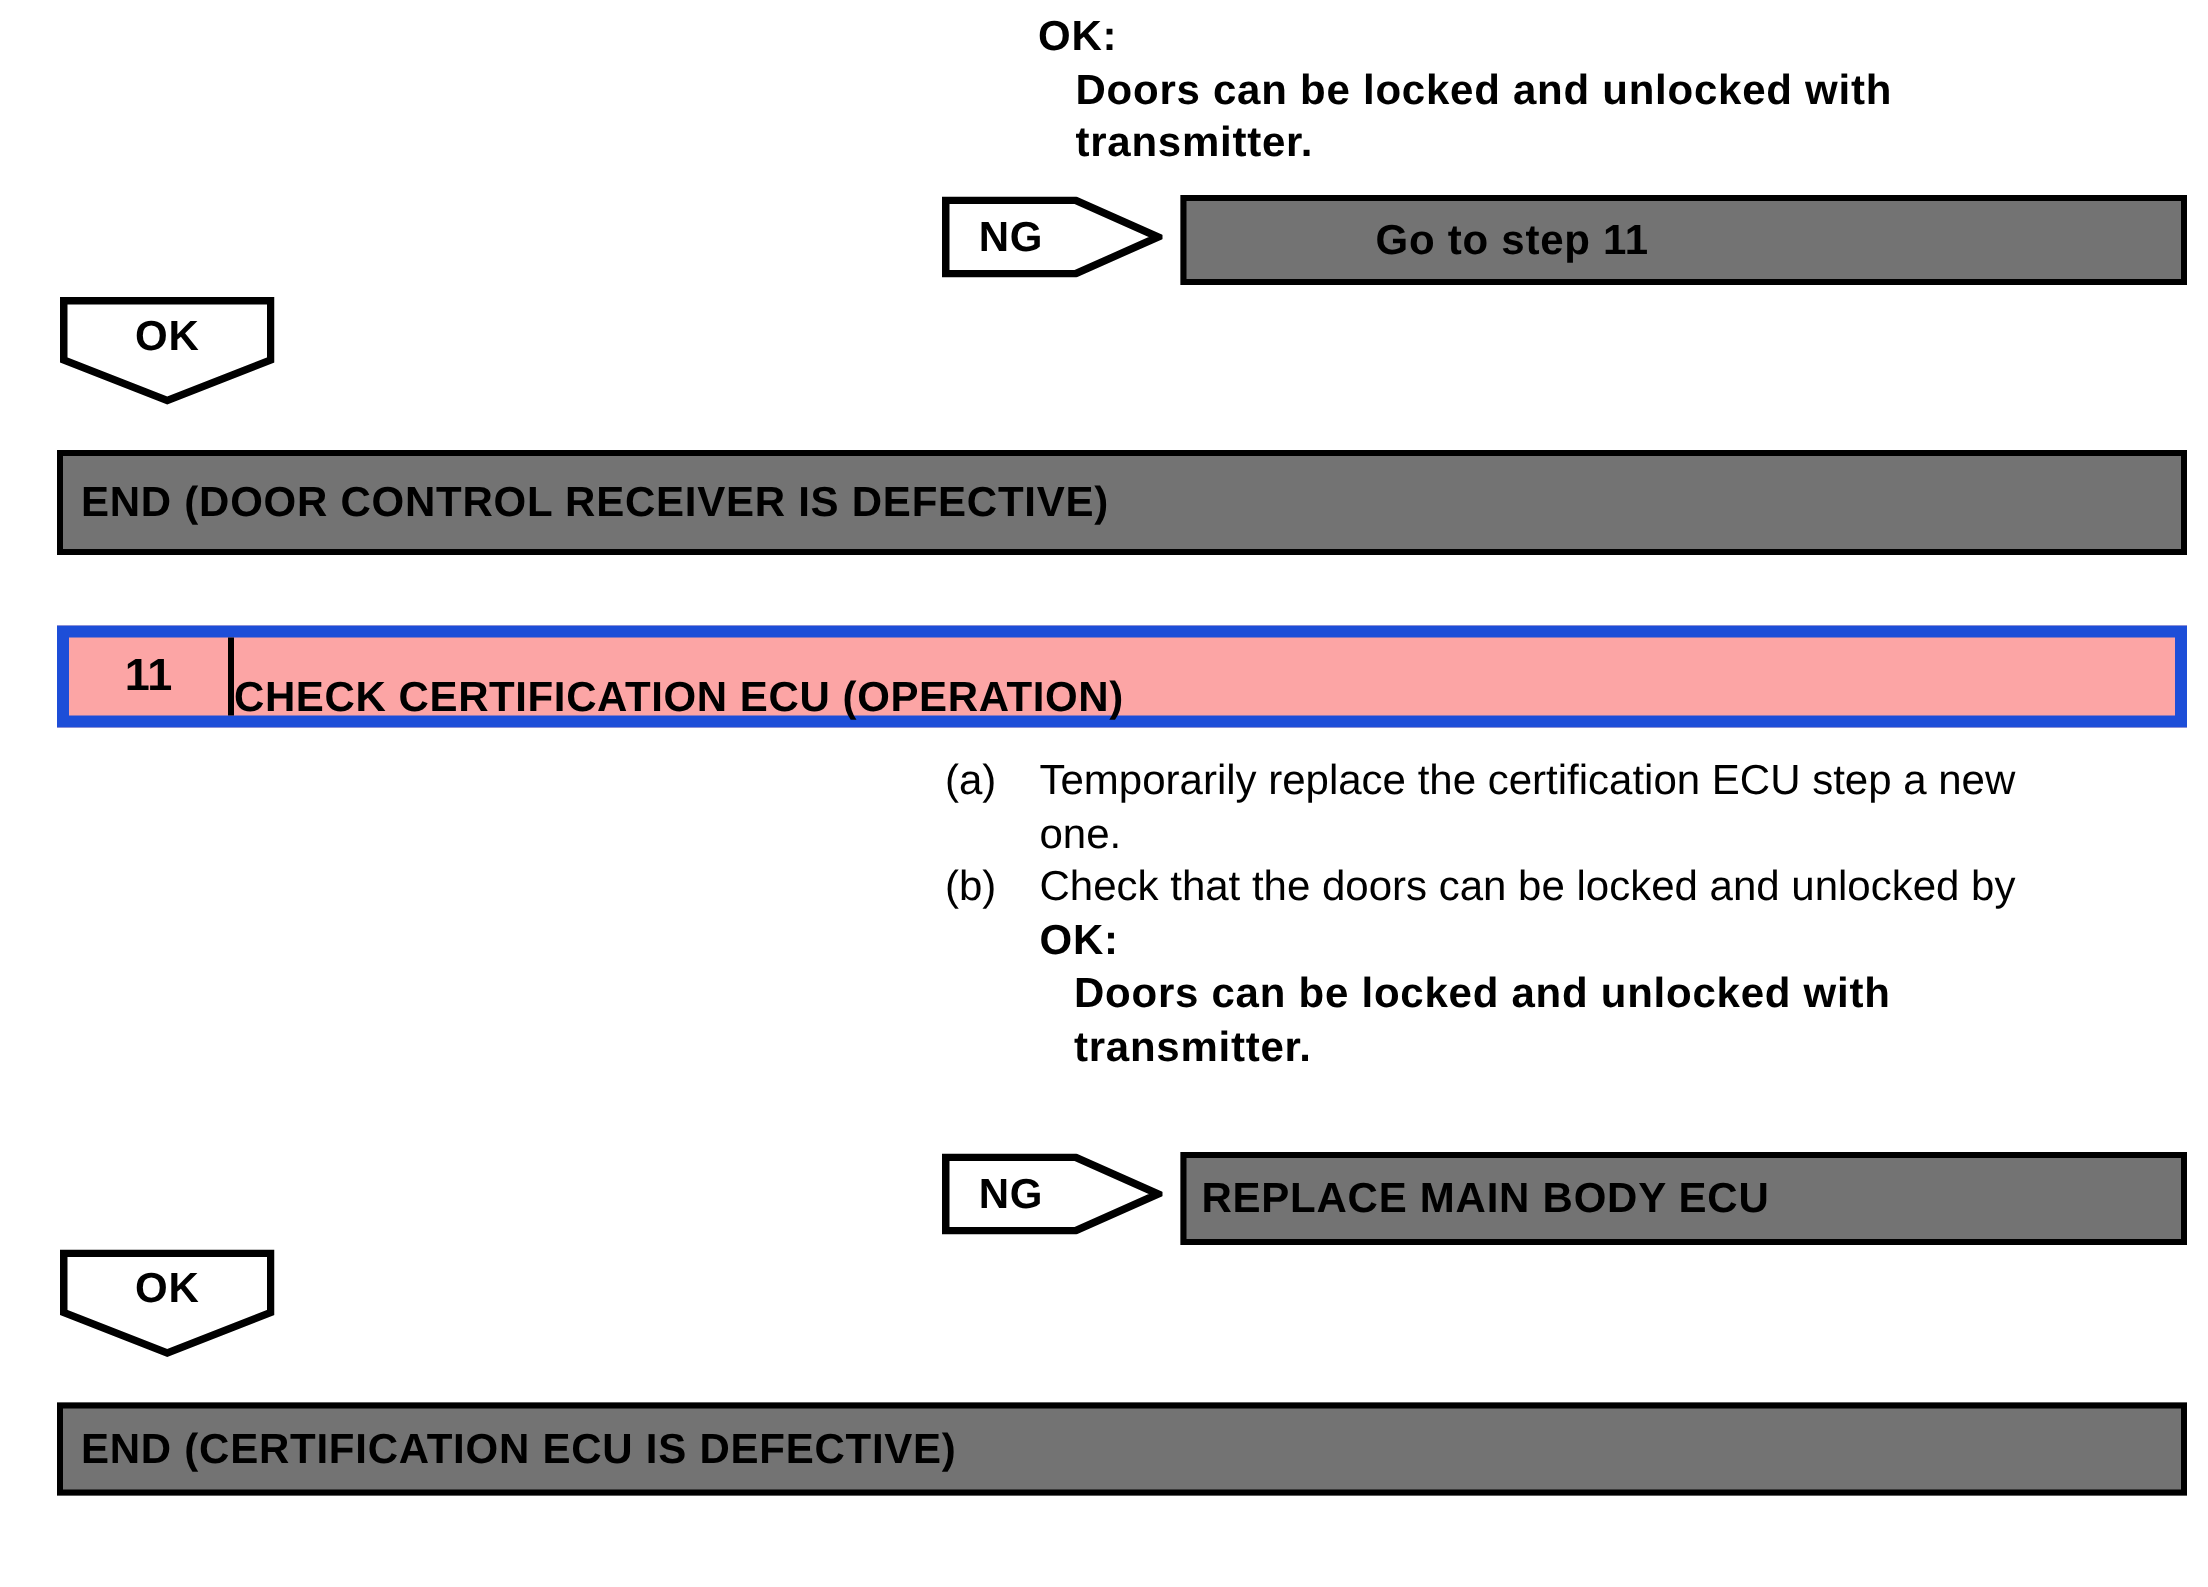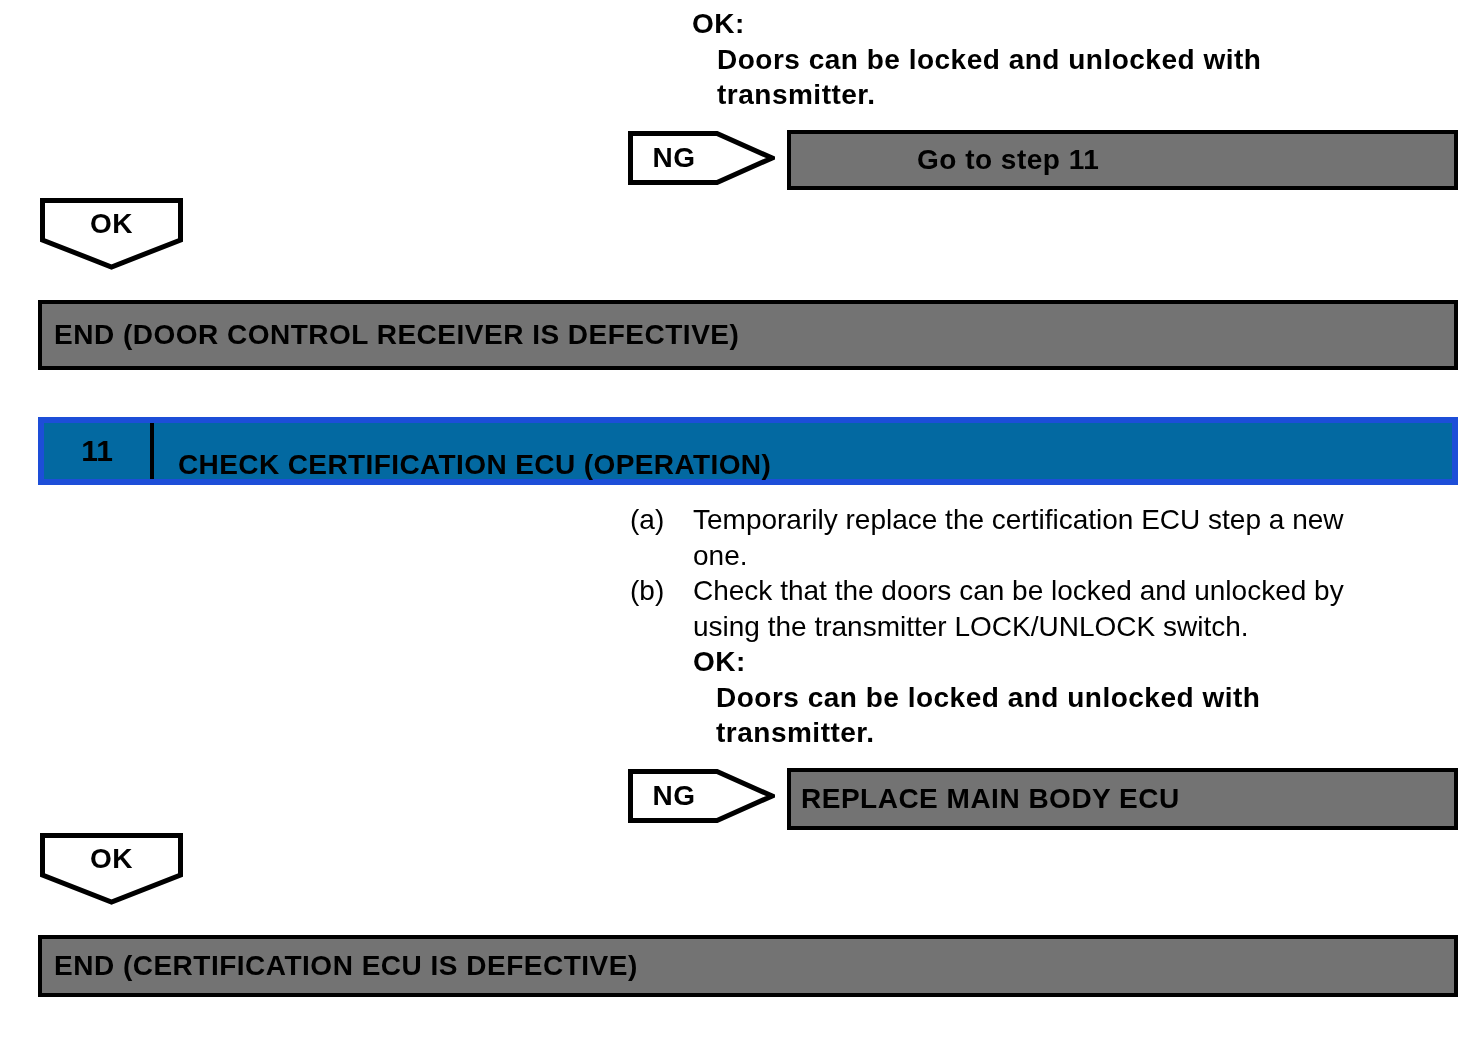--- a/index.html
+++ b/index.html
@@ -32,38 +32,38 @@
     display:flex;
     align-items:center;
     justify-content:center;
     font-weight:bold;
     letter-spacing:0.5px;
     text-align:center;
   }
 
   
   .step-header {
-    border:6px solid #1d4ed8;
+    border:8px solid #1d4ed8;
     display:flex;
-    background:#0369a1;
+    background:#fca5a5;
   }
   .step-num {
     width:110px;
     border-right:4px solid #000;
     display:flex;
     align-items:center;
     justify-content:center;
     font-weight:bold;
     font-size:30px;
   }
   .step-title {
     flex:1;
     display:flex;
     align-items:center;
-    padding-left:24px;
+    padding-left:0;
     font-weight:bold;
     letter-spacing:0.4px;
     margin-top:28px;
   }
 
   
   .instr-row { display:flex; }
   .instr-label { width:63px; flex:0 0 63px; }
 </style>
 </head>
@@ -108,21 +108,20 @@
     <div class="instr-label line">(a)</div>
     <div>
       <div class="line">Temporarily replace the certification ECU step a new</div>
       <div class="line">one.</div>
     </div>
   </div>
   <div class="instr-row">
     <div class="instr-label line">(b)</div>
     <div>
       <div class="line">Check that the doors can be locked and unlocked by</div>
-      <div class="line">using the transmitter LOCK/UNLOCK switch.</div>
     </div>
   </div>
   <div class="b line" style="margin-left:63px;">OK:</div>
   <div class="b line" style="margin-left:86px;">Doors can be locked and unlocked with</div>
   <div class="b line" style="margin-left:86px;">transmitter.</div>
 </div>
 
 <div class="shape-wrap" style="left:628px; top:769px; width:147px; height:54px;">
   <svg width="147" height="54" viewBox="0 0 147 54">
     <polygon points="2.5,2.5 89,2.5 144,27 89,51.5 2.5,51.5" fill="#ffffff" stroke="#000000" stroke-width="5"></polygon>

